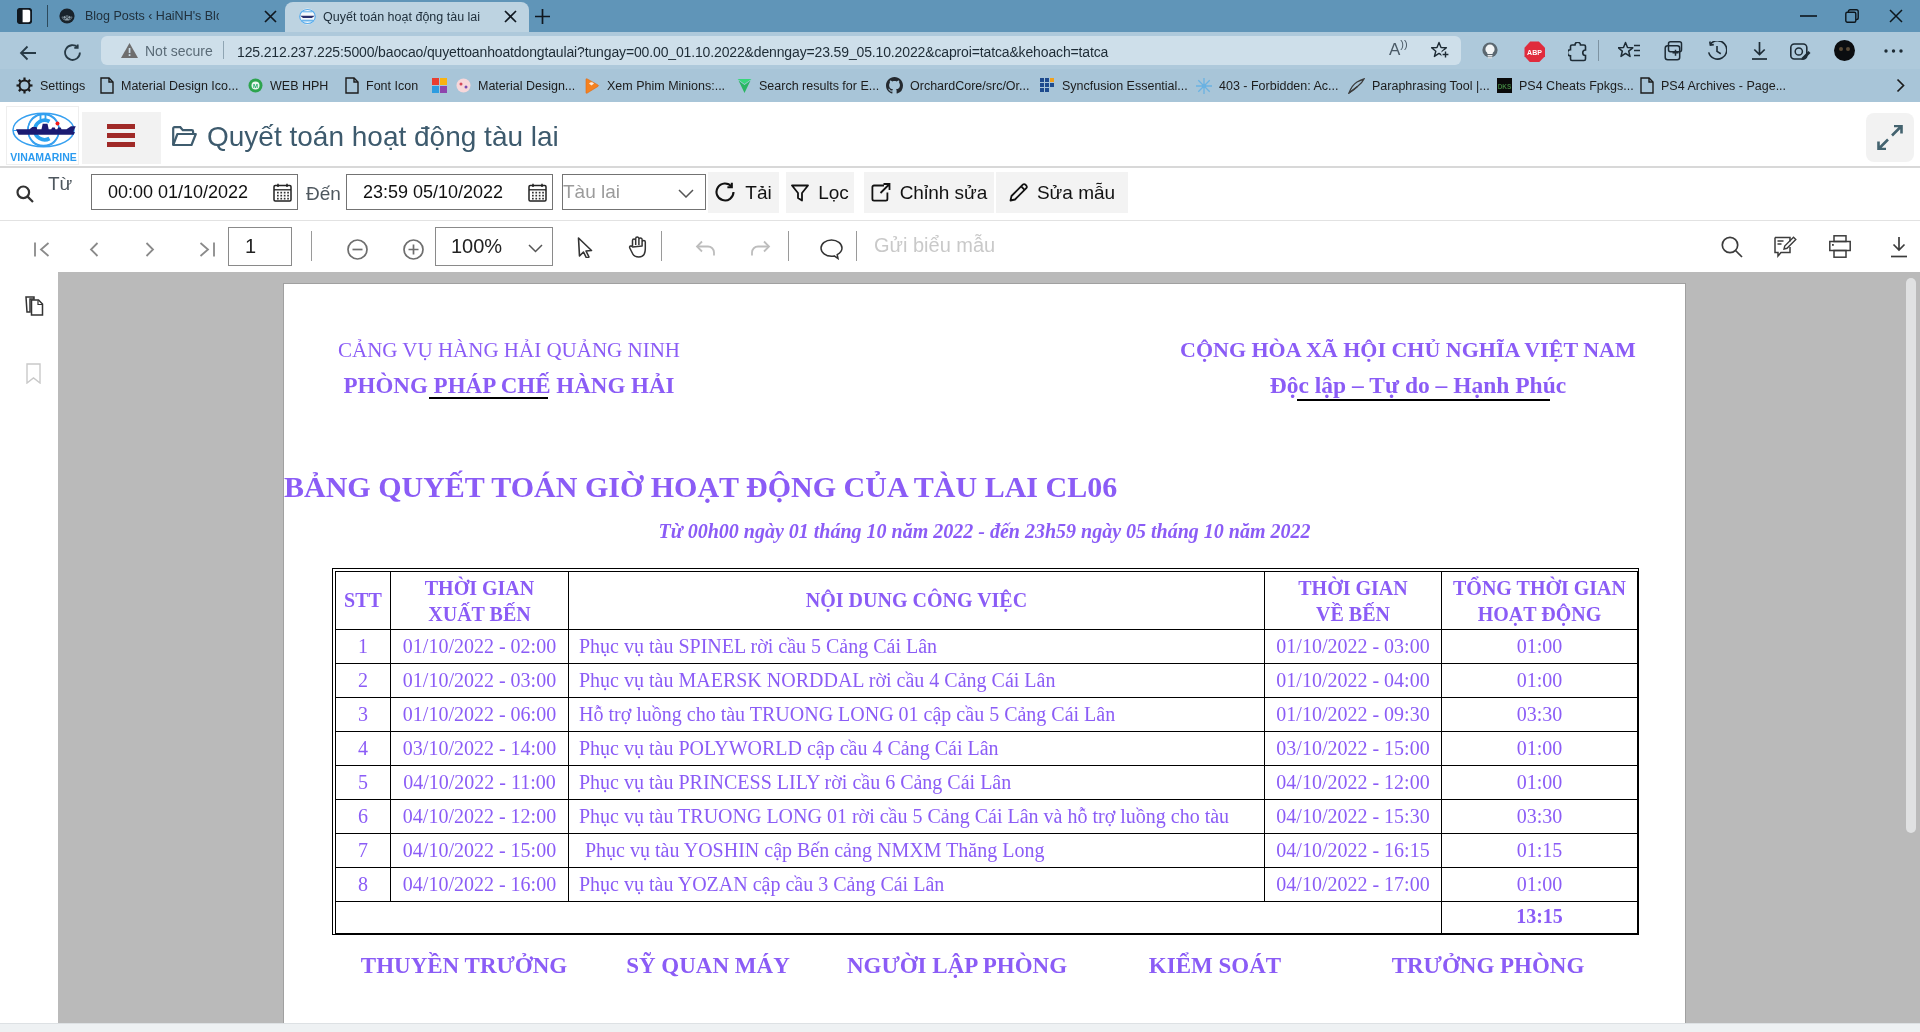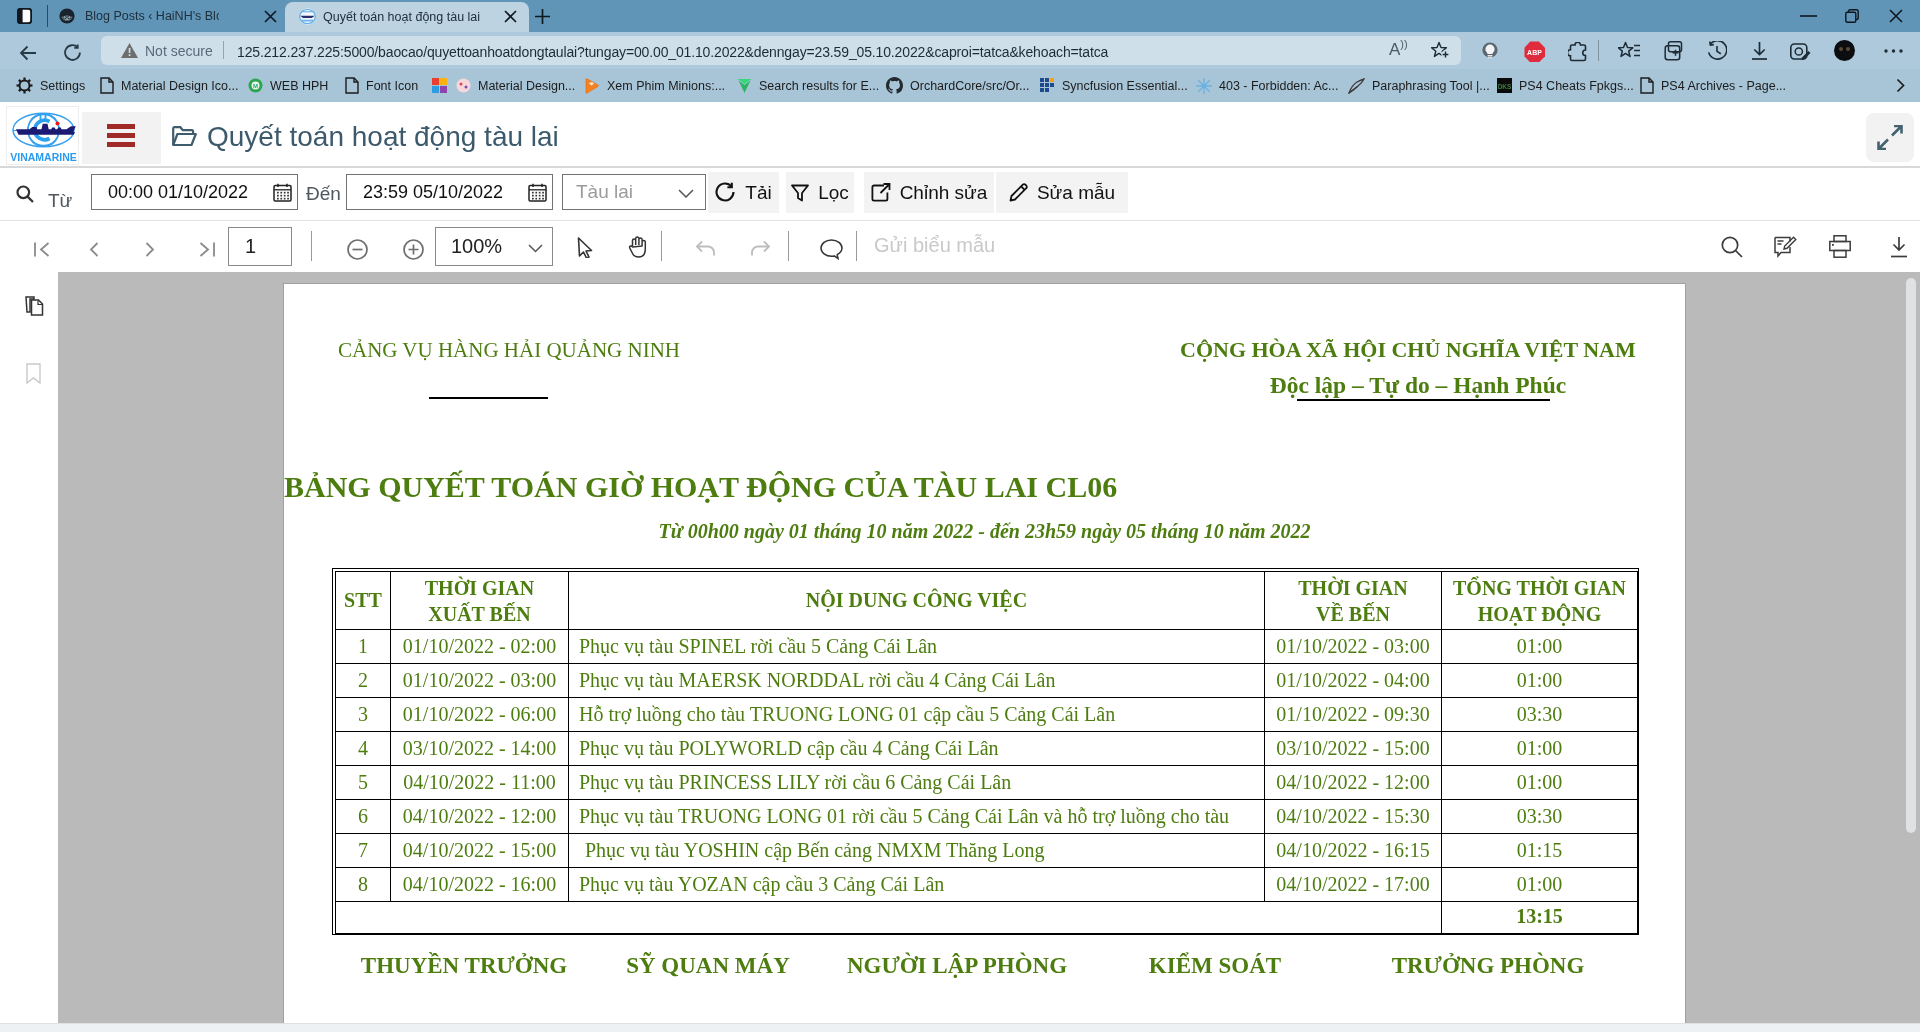--- a/index.html
+++ b/index.html
@@ -26,21 +26,21 @@
 
 #viewerbar { position:absolute; left:0; top:221px; width:1920px; height:51px; background:#fff; }
 .vsep { position:absolute; top:10px; width:1px; height:30px; background:#9a9a9a; }
 
 #viewer { position:absolute; left:0; top:272px; width:1920px; height:760px; background:#bababa; }
 #sidebar { position:absolute; left:0; top:0; width:58px; height:752px; background:#fff; }
 #page { position:absolute; left:283px; top:11px; width:1403px; height:749px; background:#fff; border:1px solid #a0a0a0; border-bottom:none; }
 #hscroll { position:absolute; left:0; top:751px; width:1920px; height:9px; background:#eef1f3; border-top:1px solid #dde1e4; }
 #vthumb { position:absolute; left:1906px; top:6px; width:10px; height:555px; background:#e0e1e2; border-radius:5px; }
 
-#page { font-family:"Liberation Serif", serif; color:#4d7c0f; }
+#page { font-family:"Liberation Serif", serif; color:#8b5cf6; }
 .doc-abs { position:absolute; white-space:nowrap; }
 table.rpt { border-collapse:collapse; }
 table.rpt td { border:1px solid #000; font-size:20px; padding:0; }
 </style>
 </head>
 <body>
 <div id="tabbar">
 
   <svg class="abs" style="left:17px;top:8px" width="15" height="16" viewBox="0 0 15 16">
       <rect x="0.8" y="0.8" width="13.4" height="14.4" rx="2.8" fill="#fff" stroke="#101820" stroke-width="2"></rect>
@@ -265,21 +265,21 @@
     <svg class="abs" style="left:11px;top:12px" width="26" height="25" viewBox="0 0 26 25">
         <path d="M15 10.5 L24 1.5 M17 1 h7.5 v7.5 M11 14.5 L2 23.5 M1.5 16.5 V24 H9" fill="none" stroke="#44636f" stroke-width="2.6"></path>
       </svg>
   </div>
 </div>
 <div id="filterbar">
   <svg class="abs" style="left:16px;top:15px" width="18" height="18" viewBox="0 0 18 18">
       <circle cx="7.3" cy="7.3" r="5.8" fill="none" stroke="#333" stroke-width="2.2"></circle>
       <path d="M11.6 11.6 L17 17" stroke="#333" stroke-width="2.2"></path>
     </svg>
-  <div class="abs" style="left:48px;top:20px;font-size:19px;color:#4e575e">Từ</div>
+  <div class="abs" style="left:48px;top:3px;font-size:19px;color:#4e575e">Từ</div>
   <div class="finput" style="left:91px;width:207px">
     <div style="margin-left:16px;font-size:18px;color:#101010">00:00 01/10/2022</div>
     <svg class="abs" style="left:181px;top:8px" width="19" height="19" viewBox="0 0 19 19">
         <rect x="1" y="2.5" width="17" height="15.5" rx="1.2" fill="none" stroke="#222" stroke-width="1.5"></rect>
         <path d="M1 6.8 h17" stroke="#222" stroke-width="1.3"></path>
         <path d="M5 0.8 v3.2 M14 0.8 v3.2" stroke="#222" stroke-width="1.5"></path>
         <g fill="#333">
           <rect x="4" y="8.8" width="1.7" height="1.7"></rect>
           <rect x="7.4" y="8.8" width="1.7" height="1.7"></rect>
           <rect x="10.8" y="8.8" width="1.7" height="1.7"></rect>
@@ -312,21 +312,21 @@
           <rect x="10.8" y="11.8" width="1.7" height="1.7"></rect>
           <rect x="14.2" y="11.8" width="1.7" height="1.7"></rect>
           <rect x="4" y="14.8" width="1.7" height="1.7"></rect>
           <rect x="7.4" y="14.8" width="1.7" height="1.7"></rect>
           <rect x="10.8" y="14.8" width="1.7" height="1.7"></rect>
           <rect x="14.2" y="14.8" width="1.7" height="1.7"></rect>
         </g>
       </svg>
   </div>
   <div class="finput" style="left:562px;width:144px">
-    <div style="margin-left:13px;font-size:19px;color:#9b9b9b">Tàu lai</div>
+    <div style="font-size:19px;color:#9b9b9b">Tàu lai</div>
     <svg class="abs" style="left:115px;top:14px" width="16" height="9" viewBox="0 0 16 9">
         <path d="M1 1 L8 8 L15 1" fill="none" stroke="#555" stroke-width="1.5"></path>
       </svg>
   </div>
   <div class="fbtn" style="left:708px;width:71px"><svg width="21" height="21" viewBox="0 0 21 21">
         <path d="M16.5 4.5 a8.5 8.5 0 1 0 2 5.5" fill="none" stroke="#121212" stroke-width="2.1"></path>
         <path d="M16.8 0.8 v4.4 h-4.4" fill="none" stroke="#121212" stroke-width="2.1"></path>
       </svg>Tải</div>
   <div class="fbtn" style="left:786px;width:68px"><svg width="18" height="18" viewBox="0 0 18 18">
         <path d="M1 1.5 h16 L11 9 v7.5 l-4-2.5 V9z" fill="none" stroke="#121212" stroke-width="1.8" stroke-linejoin="round"></path>
@@ -414,20 +414,21 @@
         <path d="M1 1 h8 v2 h-4 v13 h-3z" fill="none" stroke="#333" stroke-width="1.5"></path>
         <path d="M6.5 4 h7 l4 4 v11 h-11z" fill="none" stroke="#333" stroke-width="1.5"></path>
         <path d="M13 4.5 v4 h4" fill="none" stroke="#333" stroke-width="1.2"></path>
       </svg>
     <svg class="abs" style="left:26px;top:91px" width="15" height="21" viewBox="0 0 15 21">
         <path d="M1 1 h13 v19 l-6.5-5 L1 20z" fill="none" stroke="#c9c9c9" stroke-width="1.4"></path>
       </svg>
   </div>
   <div id="page">
     <div class="doc-abs" style="left:50px;top:54px;width:350px;text-align:center;font-size:21px">CẢNG VỤ HÀNG HẢI QUẢNG NINH</div>
+    <div class="doc-abs" style="left:50px;top:89px;width:350px;text-align:center;font-size:23px;font-weight:bold">PHÒNG PHÁP CHẾ HÀNG HẢI</div>
     <div class="doc-abs" style="left:145px;top:113px;width:119px;height:2px;background:#000"></div>
     <div class="doc-abs" style="left:896px;top:53px;width:450px;text-align:center;font-size:22px;font-weight:bold">CỘNG HÒA XÃ HỘI CHỦ NGHĨA VIỆT NAM</div>
     <div class="doc-abs" style="left:909px;top:88px;width:450px;text-align:center;font-size:23.5px;font-weight:bold">Độc lập – Tự do – Hạnh Phúc</div>
     <div class="doc-abs" style="left:1013px;top:115px;width:253px;height:2px;background:#000"></div>
     <div class="doc-abs" style="left:0;top:186px;width:1401px;font-size:30px;font-weight:bold">BẢNG QUYẾT TOÁN GIỜ HOẠT ĐỘNG CỦA TÀU LAI CL06</div>
     <div class="doc-abs" style="left:0;top:236px;width:1401px;text-align:center;font-size:20px;font-weight:bold;font-style:italic">Từ 00h00 ngày 01 tháng 10 năm 2022 - đến 23h59 ngày 05 tháng 10 năm 2022</div>
     <div class="doc-abs" style="left:48px;top:284px;width:1307px;height:367px;border:1px solid #000">
       <table class="rpt" style="position:absolute;left:2px;top:2px">
         <tbody>
             <tr style="height:58px">

